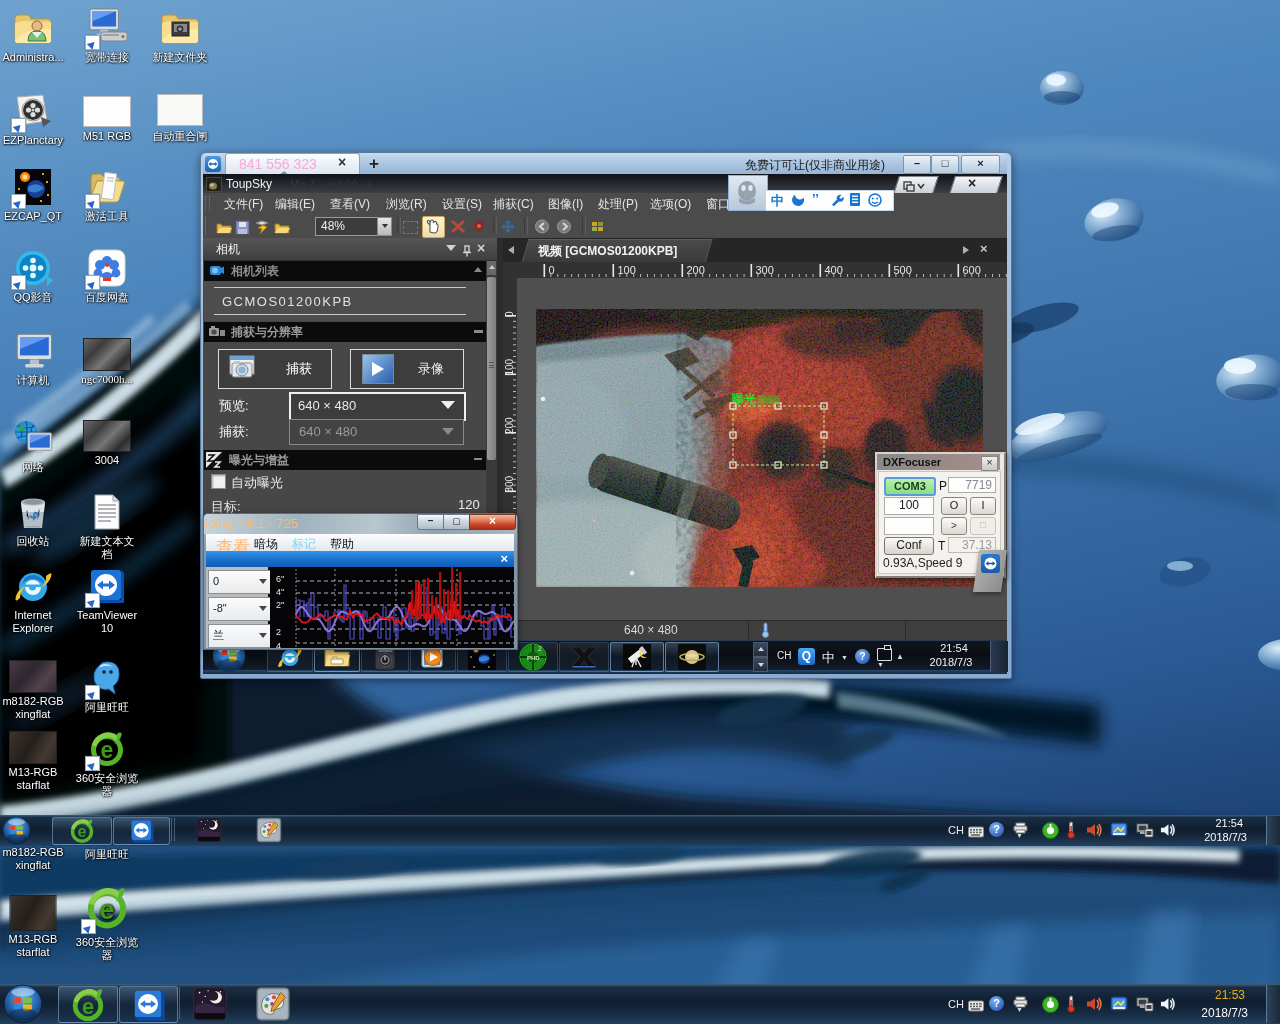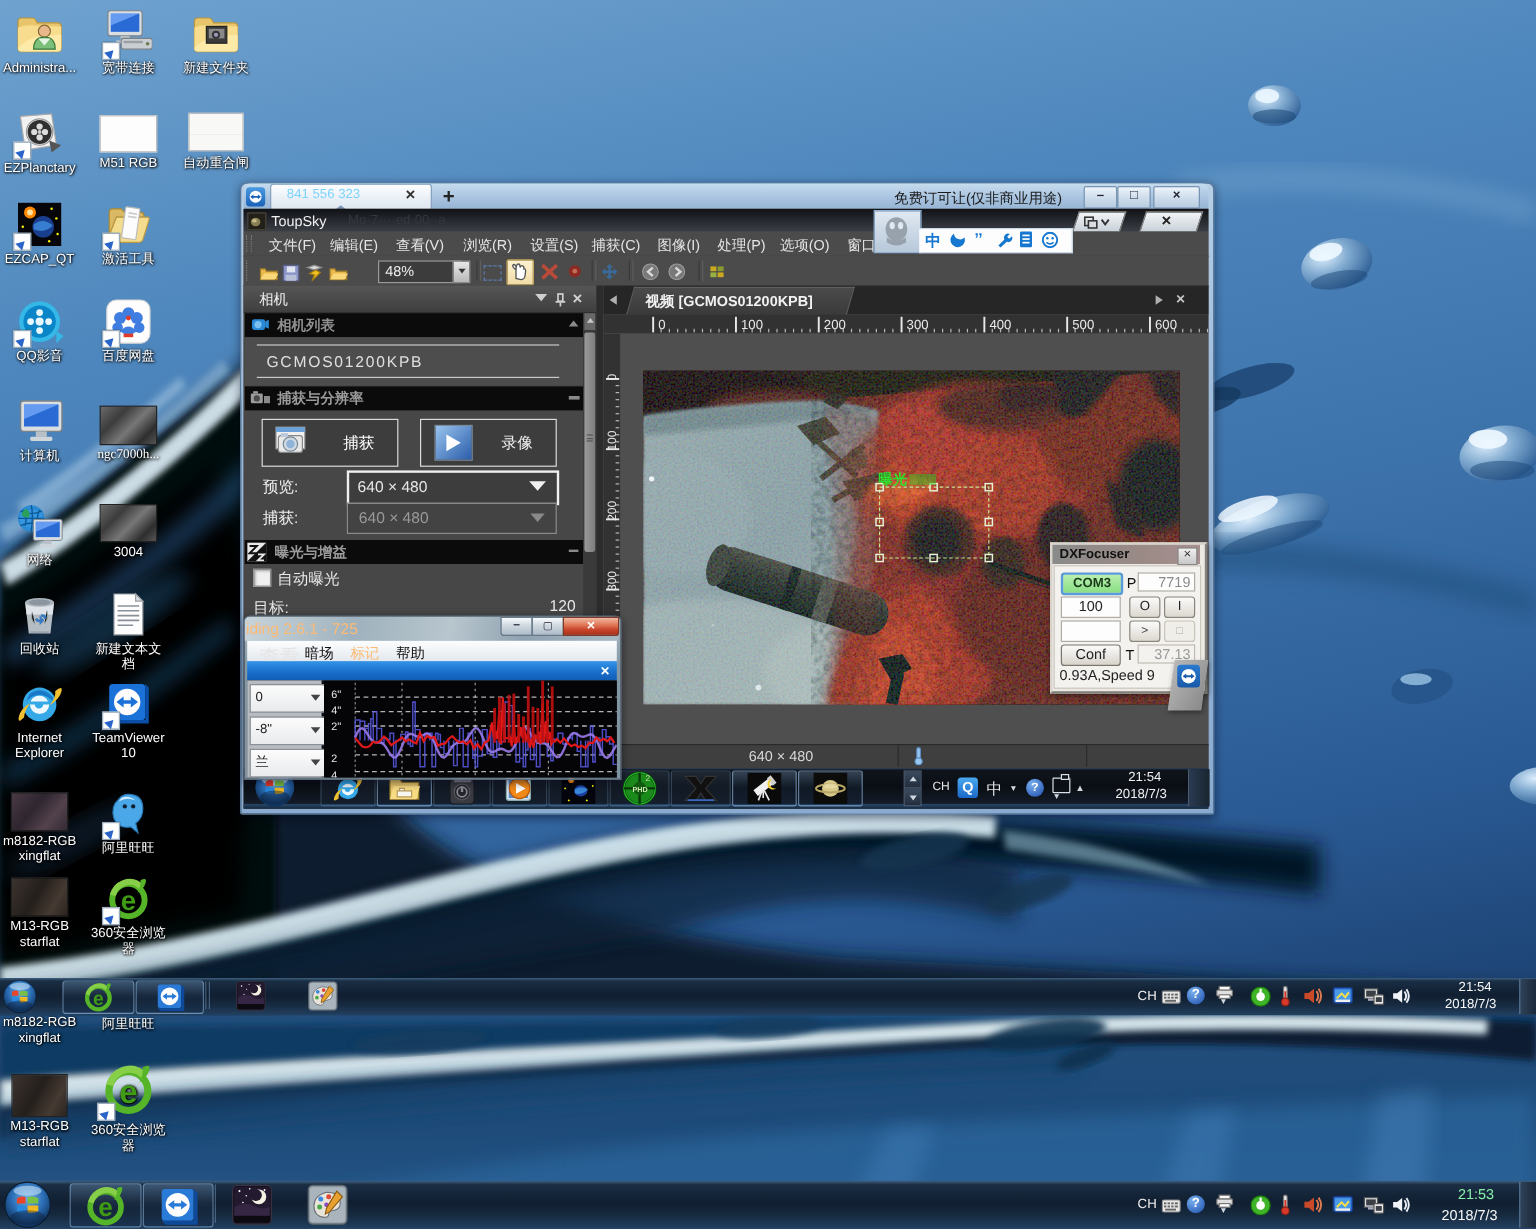--- a/index.html
+++ b/index.html
@@ -364,21 +364,21 @@
 </div>
 
 <div id="tvwin">
 <div class="ab" style="left:200px;top:152px;width:810px;height:525px;border-radius:6px 6px 2px 2px;background:linear-gradient(#b7cfe6,#9ab8d8 40%,#8aaacf);box-shadow:0 2px 8px rgba(0,0,20,0.45);border:1px solid #5a7898;"></div>
 <div class="ab" style="left:203px;top:153px;width:804px;height:21px;border-radius:5px 5px 0 0;background:linear-gradient(#c6dcee,#a9c4e0 55%,#96b4d4);"></div>
 <div class="ab" style="left:205px;top:156px;width:16px;height:16px;border-radius:3px;background:linear-gradient(#4a9ae0,#1a62b8);"><svg width="16" height="16">
           <circle cx="8" cy="8" r="5" fill="#fff"></circle>
           <path d="M3.5,8 l2.6,-2 l0,1.3 l3.8,0 l0,-1.3 l2.6,2 l-2.6,2 l0,-1.3 l-3.8,0 l0,1.3 Z" fill="#1a62b8"></path>
         </svg></div>
 <div class="ab" style="left:225px;top:153px;width:133px;height:21px;background:linear-gradient(#fdfeff,#e8eef5 60%,#dce6f0);border:1px solid #8aa4c0;border-bottom:none;border-radius:3px 3px 0 0;"></div>
-<div class="ab" style="left:239px;top:156px;width:110px;height:15px;color:#7dd3fc;font-size:11px;">841 556 323</div>
+<div class="ab" style="left:239px;top:156px;width:110px;height:15px;color:#f9a8d4;font-size:14px;">841 556 323</div>
 <div class="ab" style="left:338px;top:154px;width:14px;height:14px;color:#333;font-size:14px;font-weight:bold;">×</div>
 <div class="ab" style="left:279px;top:171px;width:0;height:0;border-left:5px solid transparent;border-right:5px solid transparent;border-bottom:4px solid #7a94b4;"></div>
 <div class="ab" style="left:369px;top:154px;width:18px;height:18px;color:#222;font-size:17px;font-weight:bold;">+</div>
 <div class="ab" style="left:745px;top:157px;width:150px;height:14px;color:#1a1a1a;font-size:12px;">免费订可让(仅非商业用途)</div>
 <div class="ab" style="left:903px;top:155px;width:26px;height:17px;background:linear-gradient(#eef4fa,#cfdeec 50%,#b8cce0);border:1px solid #7a94b4;border-radius:2px;color:#223;font-size:11px;text-align:center;line-height:15px;font-weight:bold;">–</div>
 <div class="ab" style="left:931px;top:155px;width:26px;height:17px;background:linear-gradient(#eef4fa,#cfdeec 50%,#b8cce0);border:1px solid #7a94b4;border-radius:2px;color:#223;font-size:11px;text-align:center;line-height:15px;font-weight:bold;">□</div>
 <div class="ab" style="left:961px;top:155px;width:37px;height:17px;background:linear-gradient(#eef4fa,#cfdeec 50%,#b8cce0);border:1px solid #7a94b4;border-radius:2px;color:#223;font-size:11px;text-align:center;line-height:15px;font-weight:bold;">×</div>
 <div class="ab" style="left:203px;top:174px;width:804px;height:500px;background:#4b4b4b;"></div>
 <div class="ab" style="left:203px;top:174px;width:804px;height:19px;background:linear-gradient(#101216,#2e3138 70%,#3c4046);"></div>
 <div class="ab" style="left:206px;top:177px;width:14px;height:13px;background:#23201a;border:1px solid #4a463c;"><svg width="12" height="11">
@@ -946,23 +946,23 @@
 <div class="ab" style="left:920px;top:656px;width:62px;height:13px;color:#f0f0f0;font-size:11px;text-align:center;">2018/7/3</div>
 <div class="ab" style="left:990px;top:641px;width:17px;height:31px;background:linear-gradient(90deg,#2a3a50,#18242f);border-left:1px solid #4a5a70;"></div>
 
 <div class="ab" style="left:203px;top:513px;width:313px;height:135px;background:linear-gradient(#b2c2cc,#93a6b2 18%,#8298a6 30%,#7e92a0);border:1px solid #5a6a78;border-radius:5px 5px 0 0;box-shadow:0 2px 7px rgba(0,0,20,0.5);"></div>
 <div class="ab" style="left:204px;top:514px;width:311px;height:20px;border-radius:4px 4px 0 0;background:linear-gradient(100deg,#c8d4da,#9fb2bd 30%,#b8c6ce 55%,#8fa2b0 75%,#a8b8c2);"></div>
 <div class="ab" style="left:205px;top:516px;width:200px;height:16px;color:#fdba74;font-size:13px;">iding 2.6.1 - 725</div>
 <div class="ab" style="left:417px;top:514px;width:25px;height:14px;background:linear-gradient(#f8fbfd,#cfd8e0 45%,#aebcc8);border:1px solid #68798a;border-radius:0 0 0 3px;color:#223;font-size:10px;text-align:center;line-height:11px;font-weight:bold;">–</div>
 <div class="ab" style="left:443px;top:514px;width:25px;height:14px;background:linear-gradient(#f8fbfd,#cfd8e0 45%,#aebcc8);border:1px solid #68798a;color:#223;font-size:9px;text-align:center;line-height:13px;">▢</div>
 <div class="ab" style="left:469px;top:514px;width:45px;height:14px;background:linear-gradient(#f0b8a0,#e07a5a 40%,#c8442a 70%,#a83018);border:1px solid #7a3a28;border-radius:0 0 3px 0;color:#fff;font-size:12px;text-align:center;line-height:12px;font-weight:bold;">×</div>
 <div class="ab" style="left:206px;top:534px;width:308px;height:17px;background:linear-gradient(#fcfdfe,#eef1f4 60%,#e2e8ee);border-bottom:1px solid #c8ccd0;"></div>
-<div class="ab" style="left:216px;top:536px;height:14px;color:#e5e5e5;font-size:17px;">查看</div>
+<div class="ab" style="left:216px;top:536px;height:14px;color:#fdba74;font-size:17px;">查看</div>
 <div class="ab" style="left:254px;top:536px;height:14px;color:#111;font-size:12px;">暗场</div>
-<div class="ab" style="left:292px;top:536px;height:14px;color:#fdba74;font-size:12px;">标记</div>
+<div class="ab" style="left:292px;top:536px;height:14px;color:#7dd3fc;font-size:12px;">标记</div>
 <div class="ab" style="left:330px;top:536px;height:14px;color:#111;font-size:12px;">帮助</div>
 <div class="ab" style="left:206px;top:551px;width:308px;height:16px;background:linear-gradient(#3394e8,#1a70cc 55%,#0f5cb4);">
         <div style="position:absolute;right:6px;top:0px;color:#fff;font-size:13px;font-weight:bold;">×</div>
       </div>
 <div class="ab" style="left:206px;top:567px;width:308px;height:81px;background:#0c0c14;"></div>
 <div class="ab" style="left:206px;top:567px;width:62px;height:81px;background:#b8bcc0;"></div>
 <div class="ab" style="left:208px;top:570px;width:57px;height:22px;background:linear-gradient(#fcfcfc,#e8eaec);border:1px solid #8a9098;color:#222;font-size:11px;line-height:20px;padding-left:4px;">0<div style="position:absolute;right:3px;top:8px;width:0;border-left:4px solid transparent;border-right:4px solid transparent;border-top:5px solid #444"></div></div>
 <div class="ab" style="left:208px;top:597px;width:57px;height:22px;background:linear-gradient(#fcfcfc,#e8eaec);border:1px solid #8a9098;color:#222;font-size:11px;line-height:20px;padding-left:4px;">-8"<div style="position:absolute;right:3px;top:8px;width:0;border-left:4px solid transparent;border-right:4px solid transparent;border-top:5px solid #444"></div></div>
 <div class="ab" style="left:208px;top:624px;width:57px;height:22px;background:linear-gradient(#fcfcfc,#e8eaec);border:1px solid #8a9098;color:#222;font-size:11px;line-height:20px;padding-left:4px;">兰<div style="position:absolute;right:3px;top:8px;width:0;border-left:4px solid transparent;border-right:4px solid transparent;border-top:5px solid #444"></div></div>
 <svg class="ab" style="left:270px;top:567px" width="244" height="81" viewBox="0 0 244 81">
@@ -1267,17 +1267,17 @@
           <rect x="1" y="1" width="11" height="8" fill="#d8dce0" stroke="#555"></rect>
           <rect x="2.5" y="2.5" width="8" height="5" fill="#3a3f45"></rect>
           <rect x="4" y="9" width="5" height="2" fill="#aab"></rect>
           <rect x="9" y="6" width="8" height="8" rx="1" fill="#e8e8e8" stroke="#555"></rect>
           <rect x="10.5" y="8" width="5" height="4" fill="#3a3f45"></rect>
         </svg></div>
 <div class="ab" style="left:1160px;top:996px;width:16px;height:16px;"><svg width="16" height="16" viewBox="0 0 17 16">
           <path d="M1,5.5 L4.5,5.5 L9,2 L9,14 L4.5,10.5 L1,10.5 Z" fill="#f0f4f8"></path>
           <path d="M11,4 Q14,8 11,12 M12.8,2 Q17,8 12.8,14" stroke="#e8eef4" stroke-width="1.7" fill="none"></path>
         </svg></div>
-<div class="ab" style="left:1185px;top:988px;width:60px;height:14px;color:#86efac;font-size:12px;text-align:right;">21:53</div>
+<div class="ab" style="left:1185px;top:988px;width:60px;height:14px;color:#eab308;font-size:12px;text-align:right;">21:53</div>
 <div class="ab" style="left:1185px;top:1006px;width:63px;height:14px;color:#f8f8f8;font-size:12px;text-align:right;">2018/7/3</div>
 <div class="ab" style="left:1266px;top:985px;width:14px;height:38px;background:linear-gradient(90deg,#2f4258,#1a2838);border-left:1px solid #5a7a9a;"></div>
 </div>
 </div>
 
 </body></html>

